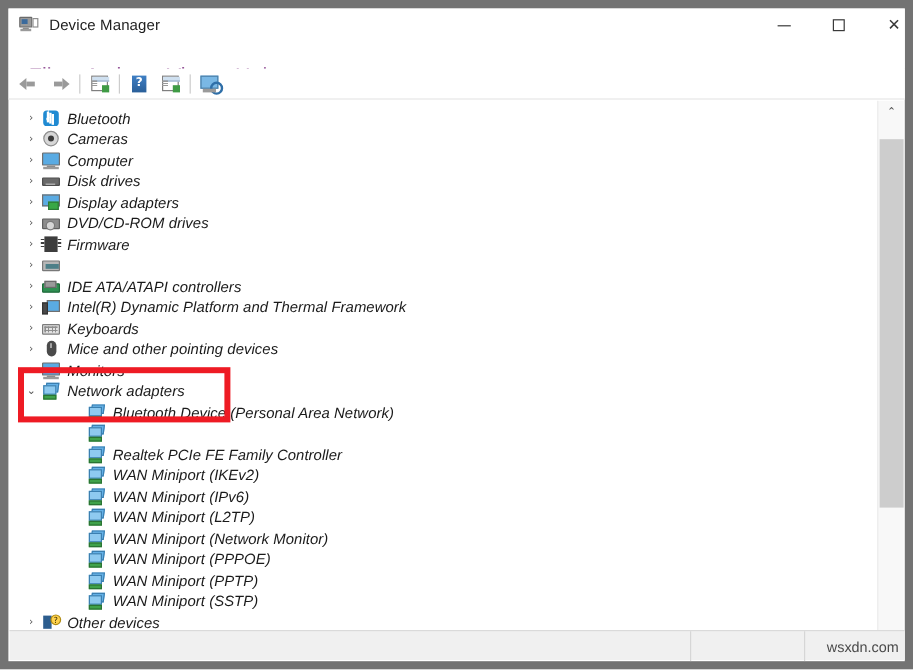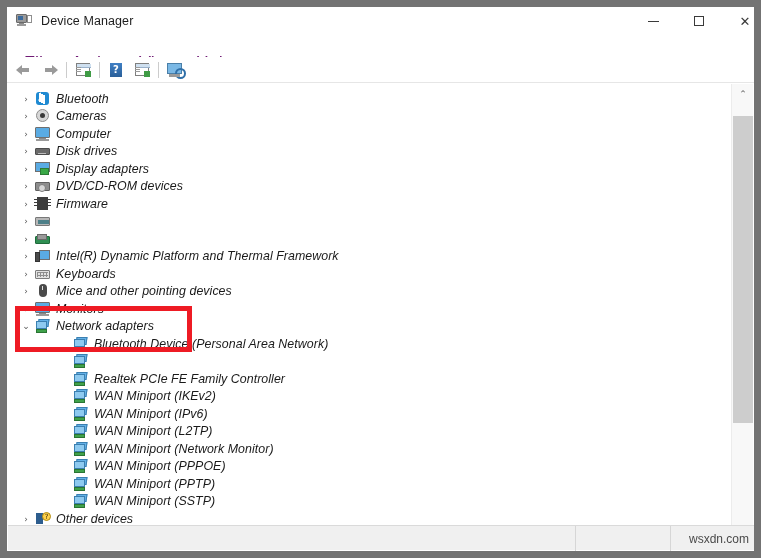--- a/index.html
+++ b/index.html
@@ -439,40 +439,41 @@
             <span class="ico-dispad"></span>
             <span class="ico-dispad-card"></span>
           </span>
           <span class="row-label">Display adapters</span>
         </div>
         <div class="row ind0">
           <span class="chev">›</span>
           <span class="icon">
             <span class="ico-dvd"></span>
           </span>
-          <span class="row-label">DVD/CD-ROM devices</span>
+          <span class="row-label">DVD/CD-ROM drives</span>
         </div>
         <div class="row ind0">
           <span class="chev">›</span>
           <span class="icon">
             <span class="ico-firmware"></span>
           </span>
           <span class="row-label">Firmware</span>
         </div>
         <div class="row ind0">
           <span class="chev">›</span>
           <span class="icon">
             <span class="ico-hid"></span>
           </span>
         </div>
         <div class="row ind0">
           <span class="chev">›</span>
           <span class="icon">
             <span class="ico-ide"></span>
           </span>
+          <span class="row-label">IDE ATA/ATAPI controllers</span>
         </div>
         <div class="row ind0">
           <span class="chev">›</span>
           <span class="icon">
             <span class="ico-intel"></span>
             <span class="ico-intel-box"></span>
           </span>
           <span class="row-label">Intel(R) Dynamic Platform and Thermal Framework</span>
         </div>
         <div class="row ind0">

